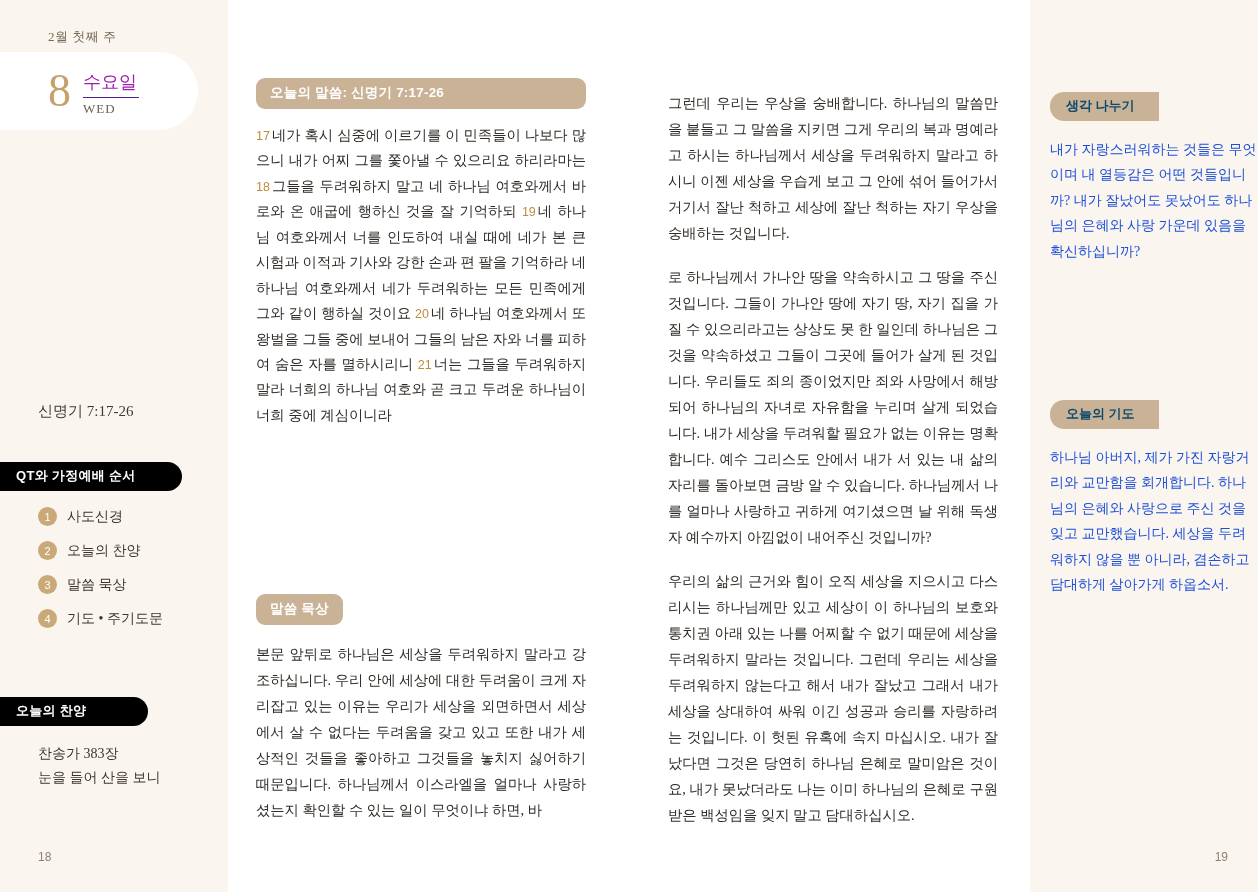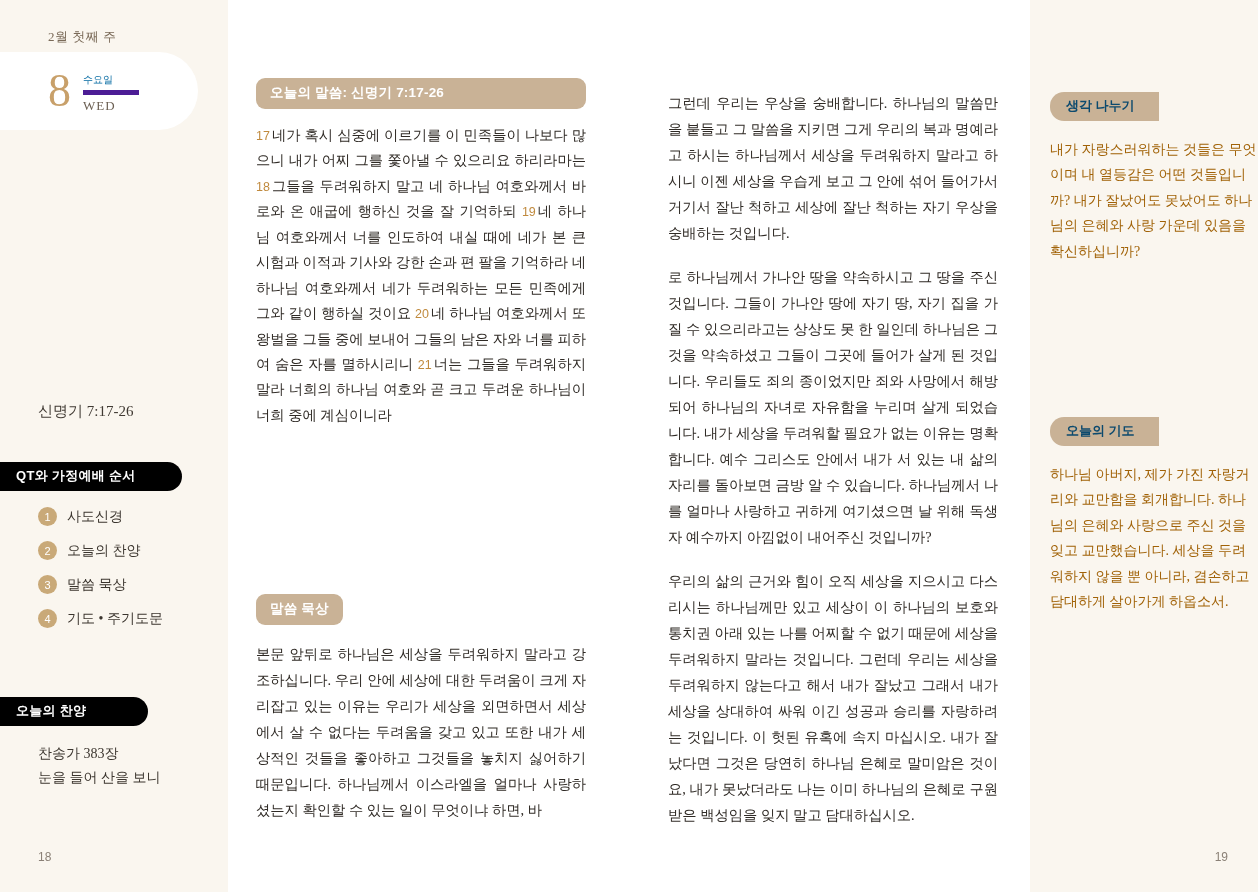--- a/index.html
+++ b/index.html
@@ -50,23 +50,23 @@
     color: #c8a06a;
     font-family: "Liberation Serif", serif;
     line-height: 1;
     font-weight: normal;
   }
   .date-days {
     margin-left: 12px;
     padding-top: 4px;
   }
   .day-ko {
-    font-size: 10px;
-    color: #0369a1;
-    border-bottom: 5px solid #4c1d95;
+    font-size: 18px;
+    color: #a21caf;
+    border-bottom: 1px solid #4c1d95;
     padding-bottom: 3px;
     display: block;
     width: 56px;
   }
   .day-en {
     font-size: 13px;
     color: #6b5f52;
     display: block;
     padding-top: 3px;
     letter-spacing: 1px;
@@ -194,37 +194,37 @@
 
   
   .col-right {
     width: 228px;
     flex: 0 0 228px;
     background: #faf6ef;
     position: relative;
   }
   .rs-section { position: absolute; left: 20px; width: 208px; }
   .rs-think { top: 92px; }
-  .rs-pray  { top: 417px; }
+  .rs-pray  { top: 400px; }
   .pill-right {
     display: inline-block;
     background: #c9b296;
     color: #0c4a6e;
     font-size: 13px;
     font-weight: bold;
     padding: 5px 24px 6px 16px;
     border-radius: 14px 0 0 14px;
     font-family: "Liberation Sans", sans-serif;
     margin-left: 0;
   }
   .rs-body {
     margin-top: 16px;
     font-size: 14px;
     line-height: 1.82;
-    color: #a16207;
+    color: #1d4ed8;
   }
   .page-num-right {
     position: absolute;
     bottom: 28px;
     right: 30px;
     font-size: 12px;
     color: #8a8076;
     font-family: "Liberation Sans", sans-serif;
   }
 </style>

